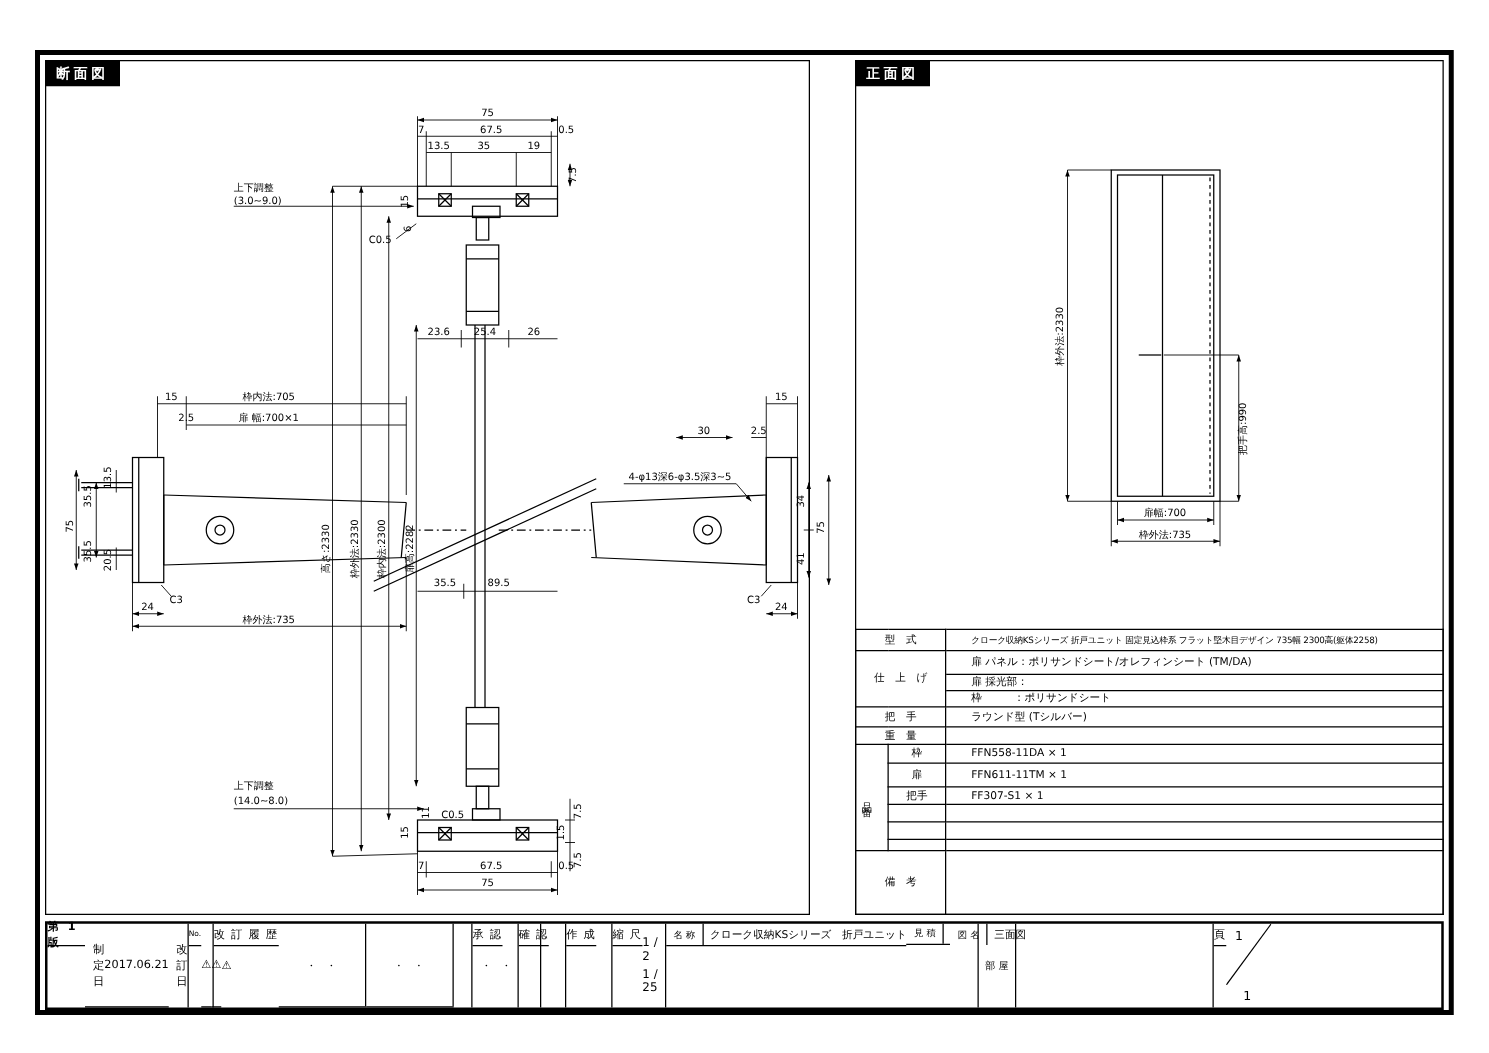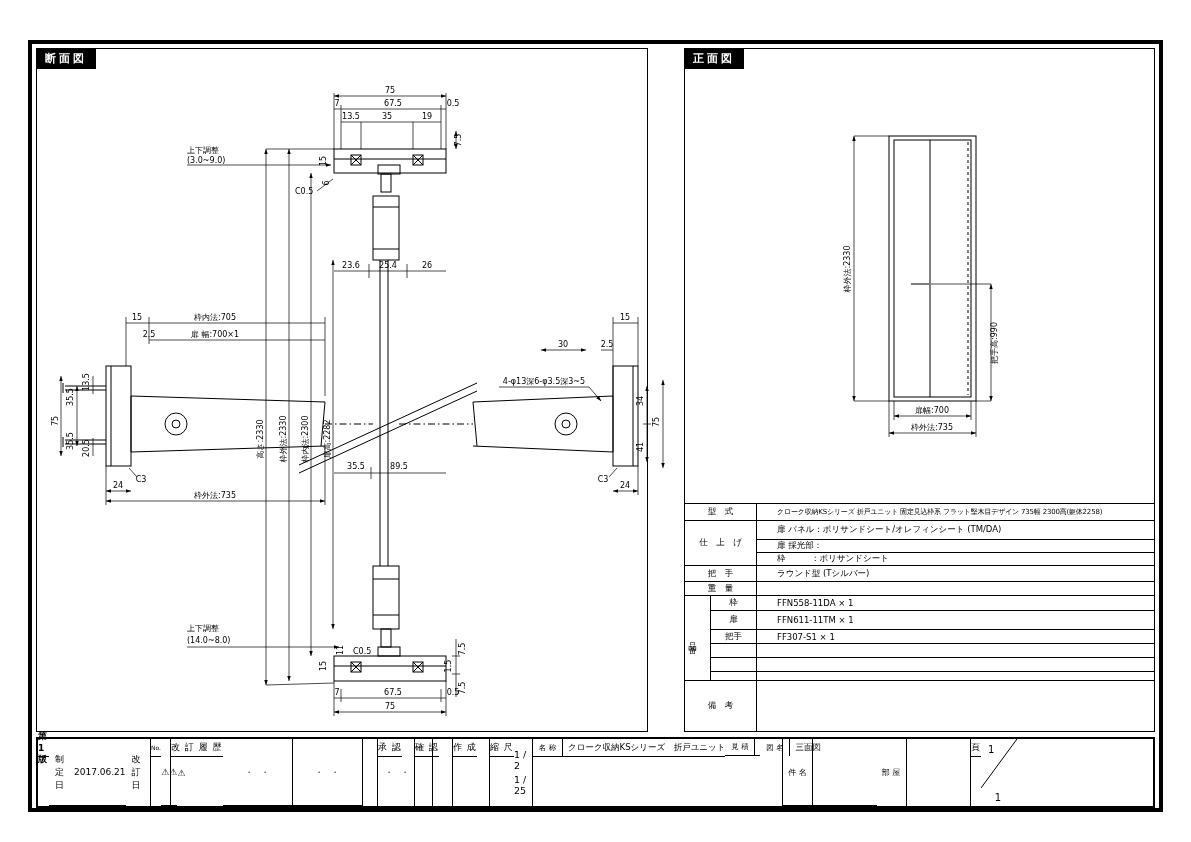--- a/index.html
+++ b/index.html
@@ -30,21 +30,21 @@
 .tb{position:absolute;left:4px;top:693px;width:1119px;height:71px;display:flex;
   border:2px solid #000;font-size:9px;background:#fff}
 .tb-col{border-right:1px solid #000;flex-shrink:0;display:flex;flex-direction:row}
 .tb-col:last-child{border-right:none}
 .tb-h{height:18px;border-bottom:1px solid #000;display:flex;align-items:center;justify-content:center;
   font-size:9px;letter-spacing:1px;flex-shrink:0}
 .tb-logo{width:149px;display:flex;align-items:center;justify-content:center;
   font-size:34px;font-weight:900;letter-spacing:1px;transform-origin:center}
 .tb-date{width:113px}
 .tb-date .tb-ed{height:18px;border-bottom:1px solid #000;display:flex;align-items:center;justify-content:center;font-weight:bold;letter-spacing:2px}
-.tb-date .tb-r{flex:1;display:flex;align-items:center;padding-left:6px;gap:10px}
+.tb-date .tb-r{flex:1;display:flex;align-items:center;padding-left:6px;}
 .tb-date .tb-r.mid{border-bottom:1px solid #000}
 .tb-no{width:20px}
 .tb-no .tb-h{font-size:6px;letter-spacing:0}
 .tb-no .mk{flex:1;display:flex;align-items:center;justify-content:center;font-size:9px;border-bottom:1px solid #000}
 .tb-no .mk:last-child{border-bottom:none}
 .tb-hist{width:207px}
 .tb-hr{flex:1;display:flex;border-bottom:1px solid #000}
 .tb-hr:last-child{border-bottom:none}
 .tb-hr .hd{width:70px;border-right:1px solid #000;display:flex;align-items:center;justify-content:center;font-size:8px}
 .tb-hr .hv{flex:1}
@@ -448,24 +448,20 @@
         <span class="k">見 積</span>
         <span class="v"></span>
       </div>
       <div class="tb-nr h17">
         <span class="k">図 名</span>
         <span class="v">三面図</span>
       </div>
     </div>
     <div class="tb-col tb-subj">
       <div class="tb-sr">
-        <span class="k">件 名</span>
-        <span class="v"></span>
-      </div>
-      <div class="tb-sr">
         <span class="k">部 屋</span>
         <span class="v"></span>
       </div>
     </div>
     <div class="tb-col tb-page">
       <div class="tb-h">頁</div>
       <div class="tb-pv">
         <svg width="36" height="49" viewBox="0 0 36 49">
           <line x1="0" y1="49" x2="36" y2="0" stroke="#000" stroke-width="1"></line>
         </svg>

